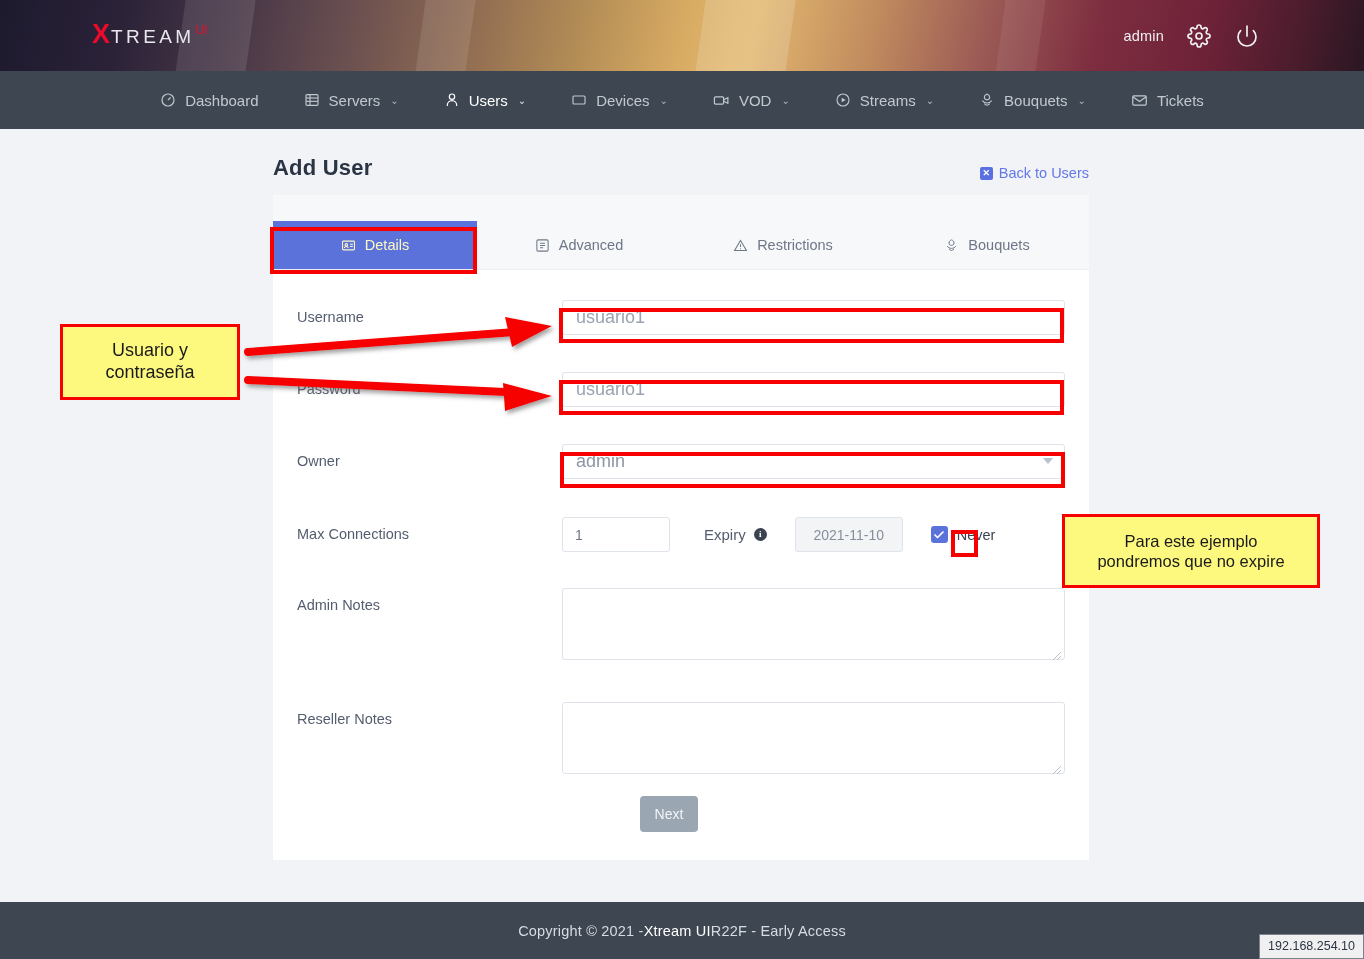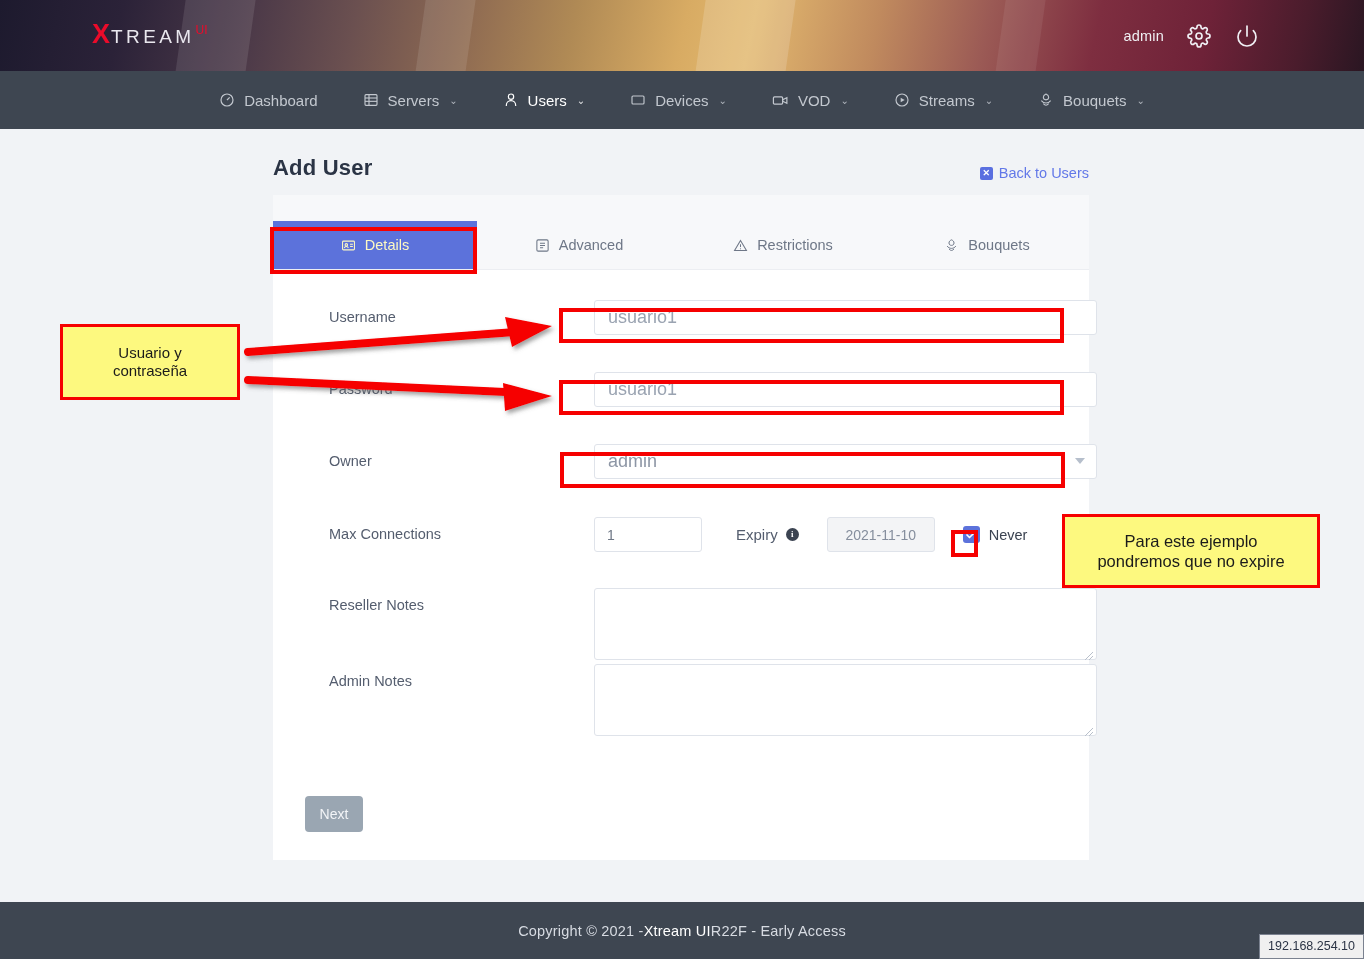--- a/index.html
+++ b/index.html
@@ -114,21 +114,21 @@
   .card-topstrip { height: 26px; background: #f7f8fa; }
   .tabs { display: flex; background: #f7f8fa; border-bottom: 1px solid #eceef2; }
   .tab {
     flex: 1; height: 48px; display: flex; align-items: center;
     justify-content: center; gap: 9px;
     font-size: 14.5px; color: #6e7787; cursor: pointer; position: relative;
   }
   .tab.active { background: #5c72db; color: #fef9c3; }
   .tab svg { display: block; }
 
-  .form { padding: 30px 0 0 0; margin-left: 32px; }
+  .form { padding: 30px 0 0 0; }
   .row { display: flex; align-items: flex-start; padding: 0 24px; }
   .lbl {
     width: 265px; flex: 0 0 265px; padding-top: 9px;
     color: #545d6e; font-size: 14.5px;
   }
   .ctl { flex: 1; }
   .inp {
     width: 503px; height: 35px; border: 1px solid #dfe3ea; border-radius: 3px;
     background: #fff; color: #8d96a5; font-size: 18px;
     padding: 0 13px; line-height: 33px; outline: none;
@@ -172,21 +172,21 @@
     font-family: "Liberation Sans", sans-serif;
   }
   .chk {
     width: 17px; height: 17px; border-radius: 3px; background: #5c72db;
     display: flex; align-items: center; justify-content: center;
     margin-left: 28px; cursor: pointer;
   }
   .chk svg { display:block; }
   .never-lbl { color: #3b4351; font-size: 14.5px; margin-left: 9px; }
 
-  .next-row { display: flex; justify-content: flex-start; padding: 18px 24px 16px 0; }
+  .next-row { display: flex; justify-content: center; padding: 18px 24px 16px 0; }
   .btn-next {
     background: #9aa6b2; color: #f2f4f7; border: none; border-radius: 4px;
     width: 58px; height: 36px; font-size: 14px; cursor: pointer;
     font-family: "Liberation Sans", sans-serif;
   }
 
   
   .footer {
     position: absolute; left: 0; top: 902px; width: 1364px; height: 57px;
     background: #3e4651; display: flex; align-items: center; justify-content: center;
@@ -196,21 +196,21 @@
   .ip-tip {
     position: absolute; right: 0px; bottom: 0px;
     background: #f0f0f0; border: 1px solid #7b8290;
     color: #2b3445; font-size: 12.5px; padding: 4px 8px 5px 8px;
   }
 
   
   .ann-box {
     position: absolute; background: #fdf97f; border: 3px solid #f60000;
     color: #1b1b1b; display: flex; align-items: center; justify-content: center;
-    text-align: center; line-height: 1.22; font-size: 15px; z-index: 40;
+    text-align: center; line-height: 1.22; font-size: 18px; z-index: 40;
   }
   .ann-box.b1 { left: 60px; top: 324px; width: 180px; height: 76px; }
   .ann-box.b2 { left: 1062px; top: 514px; width: 258px; height: 74px; font-size: 16.5px; }
 
   .hl {
     position: absolute; border: 4px solid #f60000; z-index: 30; pointer-events: none;
   }
   .hl-tab     { left: 270px; top: 227px; width: 207px; height: 47px; }
   .hl-user    { left: 559px; top: 308px; width: 505px; height: 35px; }
   .hl-pass    { left: 559px; top: 380px; width: 505px; height: 35px; }
@@ -314,20 +314,27 @@
       <div class="nav-item">
         <svg width="16" height="16" viewBox="0 0 24 24" fill="none" stroke="currentColor" stroke-width="1.6">
           <path d="M12 3c2.5 1 4 2.6 4 5s-1.6 3.8-4 3.8S8 10.4 8 8s1.5-4 4-5z"></path>
           <path d="M5 13c2 2.4 4.4 3.6 7 3.6s5-1.2 7-3.6"></path>
           <path d="M8 17.5c1.4 1.6 2.7 2.4 4 2.4s2.6-.8 4-2.4"></path>
         </svg>
         <span>Bouquets</span>
         <span class="caret">⌄</span>
       </div>
 
+      <div class="nav-item">
+        <svg width="17" height="17" viewBox="0 0 24 24" fill="none" stroke="currentColor" stroke-width="1.7">
+          <rect x="2.5" y="5.5" width="19" height="13" rx="1.5"></rect>
+          <path d="M3 7l9 6.5L21 7"></path>
+        </svg>
+        <span>Tickets</span>
+      </div>
 
     </div>
   </div>
 
   <div class="page">
     <div class="content">
 
       <div class="page-head">
         <div class="page-title">Add User</div>
         <div class="back-link">
@@ -410,34 +417,34 @@
               <input class="date-inp" type="text" readonly="" value="2021-11-10" style="">
               <span class="chk">
                 <svg width="12" height="12" viewBox="0 0 24 24" fill="none" stroke="#ffffff" stroke-width="3.4" stroke-linecap="round" stroke-linejoin="round">
                   <polyline points="20 6 9 17 4 12"></polyline>
                 </svg>
               </span>
               <span class="never-lbl">Never</span>
             </div>
           </div>
 
-          <div class="row">
-            <div class="lbl">Reseller Notes</div>
+          <div class="row" style="margin-bottom:38px;">
+            <div class="lbl">Admin Notes</div>
             <div class="ctl">
               <div class="ta-wrap">
                 <textarea class="ta" style=""></textarea>
                 <svg class="ta-grip" viewBox="0 0 10 10">
                   <path d="M9 1L1 9M9 5L5 9" stroke="#b9c0cb" stroke-width="1"></path>
                 </svg>
               </div>
             </div>
           </div>
 
-          <div class="row" style="margin-bottom:38px;">
-            <div class="lbl">Admin Notes</div>
+          <div class="row">
+            <div class="lbl">Reseller Notes</div>
             <div class="ctl">
               <div class="ta-wrap">
                 <textarea class="ta" style=""></textarea>
                 <svg class="ta-grip" viewBox="0 0 10 10">
                   <path d="M9 1L1 9M9 5L5 9" stroke="#b9c0cb" stroke-width="1"></path>
                 </svg>
               </div>
             </div>
           </div>
 

